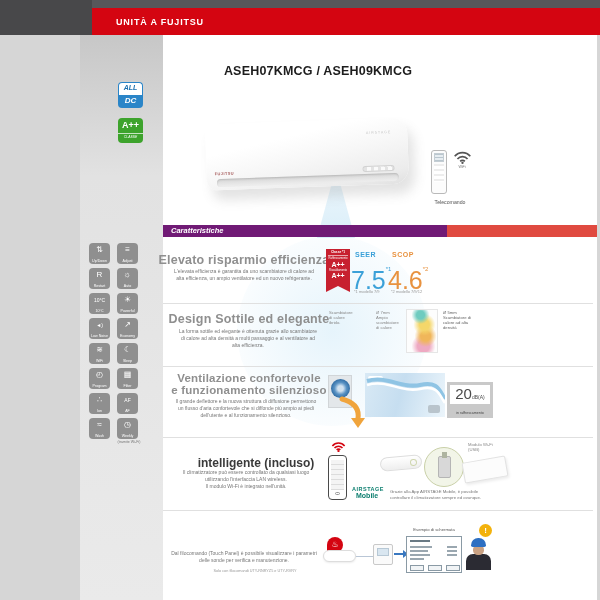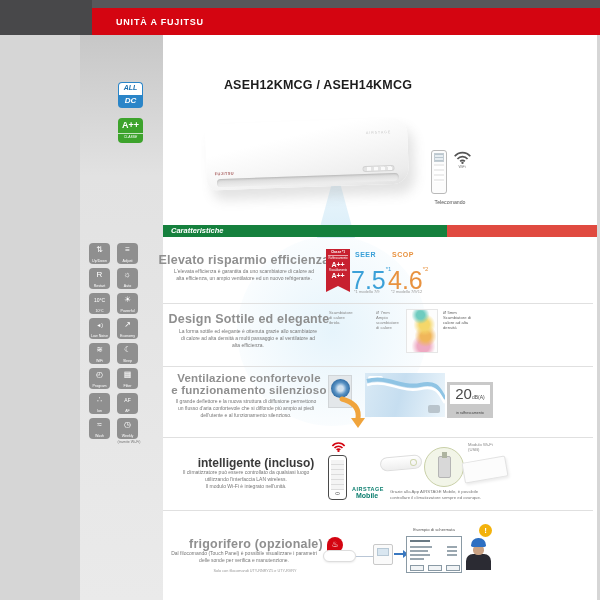--- a/index.html
+++ b/index.html
@@ -32,21 +32,21 @@
 .unitvent{position:absolute;left:10px;right:10px;bottom:3px;height:8px;background:linear-gradient(#d7d7d7,#efefef);border-radius:4px;box-shadow:inset 0 1px 2px rgba(0,0,0,.15)}
 .unitlogo{position:absolute;left:8px;bottom:14px;font-size:4px;color:#a65b5b;letter-spacing:0.4px;font-weight:bold}
 .unitbrand{position:absolute;right:16px;top:12px;font-size:3.5px;color:#c6c6c6;letter-spacing:1px}
 .unitctrl{position:absolute;right:14px;bottom:13px;width:32px;height:6px;border:0.5px solid #d2d2d2;border-radius:3px;background:repeating-linear-gradient(90deg,#e3e3e3 0 3px,#fafafa 3px 7px)}
 .remote{left:431px;top:150px;width:16px;height:44px;background:#fcfcfc;border:1px solid #b9b9b9;border-radius:3px}
 .remscreen{margin:2px auto 0;width:10px;height:9px;background:#e7edf1;border:0.5px solid #c4cdd3;background-image:repeating-linear-gradient(180deg,#b9c6ce 0 1px,transparent 1px 3px)}
 .rembtns{margin:2px auto 0;width:10px;height:18px;background:repeating-linear-gradient(180deg,#ededed 0 2px,#fff 2px 5px)}
 .wifilbl{left:452px;top:165px;width:20px;text-align:center;font-size:3.6px;color:#777}
 .remcap{left:420px;top:199px;width:60px;text-align:center;font-size:5.2px;color:#555}
 
-.featbar{left:163px;top:225px;width:434px;height:12px;background:#15803d}
+.featbar{left:163px;top:225px;width:434px;height:12px;background:#701a75}
 .featbar .light{position:absolute;right:0;top:0;width:150px;height:12px;background:#e04a40}
 .featbar span{position:absolute;left:8px;top:0;line-height:12px;color:#fff;font-weight:bold;font-style:italic;font-size:7.5px}
 
 #ficons{left:89px;top:243px;display:grid;grid-template-columns:21px 21px;column-gap:7px;row-gap:4px}
 .fic{width:21px;height:21px;background:#8f8f8f;border-radius:4px;position:relative;color:#fff;overflow:hidden}
 .fg{display:block;text-align:center;font-size:8px;line-height:14px;height:14px}
 .fg.sm{font-size:5px}
 .fl{position:absolute;left:0;right:0;bottom:1px;text-align:center;font-size:3.6px;line-height:4px;white-space:nowrap}
 .wknote{left:112px;top:440px;width:34px;text-align:center;font-size:3.6px;color:#777}
 
@@ -123,21 +123,21 @@
   <div class="a redbar">
     <span>UNITÀ A FUJITSU</span>
   </div>
 
   <div class="a page"></div>
   <div class="a sidestrip"></div>
 
   <div class="a wmtip"></div>
   <div class="a wmcircle"></div>
 
-  <div class="a title" style="top:78px">ASEH12KMCG / ASEH14KMCG</div>
+  <div class="a title" style="top:64px">ASEH07KMCG / ASEH09KMCG</div>
 
   <div class="a alldc">
     <div class="t">ALL</div>
     <div class="b">DC</div>
   </div>
   <div class="a aclass">
     <div class="v">A++</div>
     <div class="l">CLASSE</div>
   </div>
 
@@ -312,21 +312,20 @@
   <div class="a zoomcirc">
     <div class="modbody"></div>
     <div class="modpin"></div>
   </div>
   <div class="a minicap" style="left:468px;top:442px;width:28px">Modulo Wi-Fi (USB)</div>
   <div class="a wcard"></div>
   <div class="a" style="left:390px;top:489px;font-size:4.3px;color:#777">Grazie alla App AIRSTAGE Mobile, è possibile</div>
   <div class="a" style="left:390px;top:495px;font-size:4.3px;color:#777">controllare il climatizzatore sempre ed ovunque.</div>
   <div class="a divider" style="top:510px"></div>
 
-  <div class="a sh c" style="left:166px;top:537px;width:180px;font-size:12.5px">frigorifero (opzionale)</div>
   <div class="a sd c" style="left:160px;top:550px;width:168px;font-size:5px">Dal filocomando (Touch Panel) è possibile visualizzare i parametri</div>
   <div class="a sd c" style="left:160px;top:557px;width:168px;font-size:5px">delle sonde per verifica e manutenzione.</div>
   <div class="a c" style="left:190px;top:569px;width:130px;font-size:3.8px;color:#999">Solo con filocomandi UTY-RNRYZ5 e UTY-RVRY</div>
   <div class="a alerticon">♨</div>
   <div class="a pill"></div>
   <div class="a mline"></div>
   <div class="a mdevice">
     <div class="mdevscr"></div>
   </div>
   <div class="a marrow"></div>

